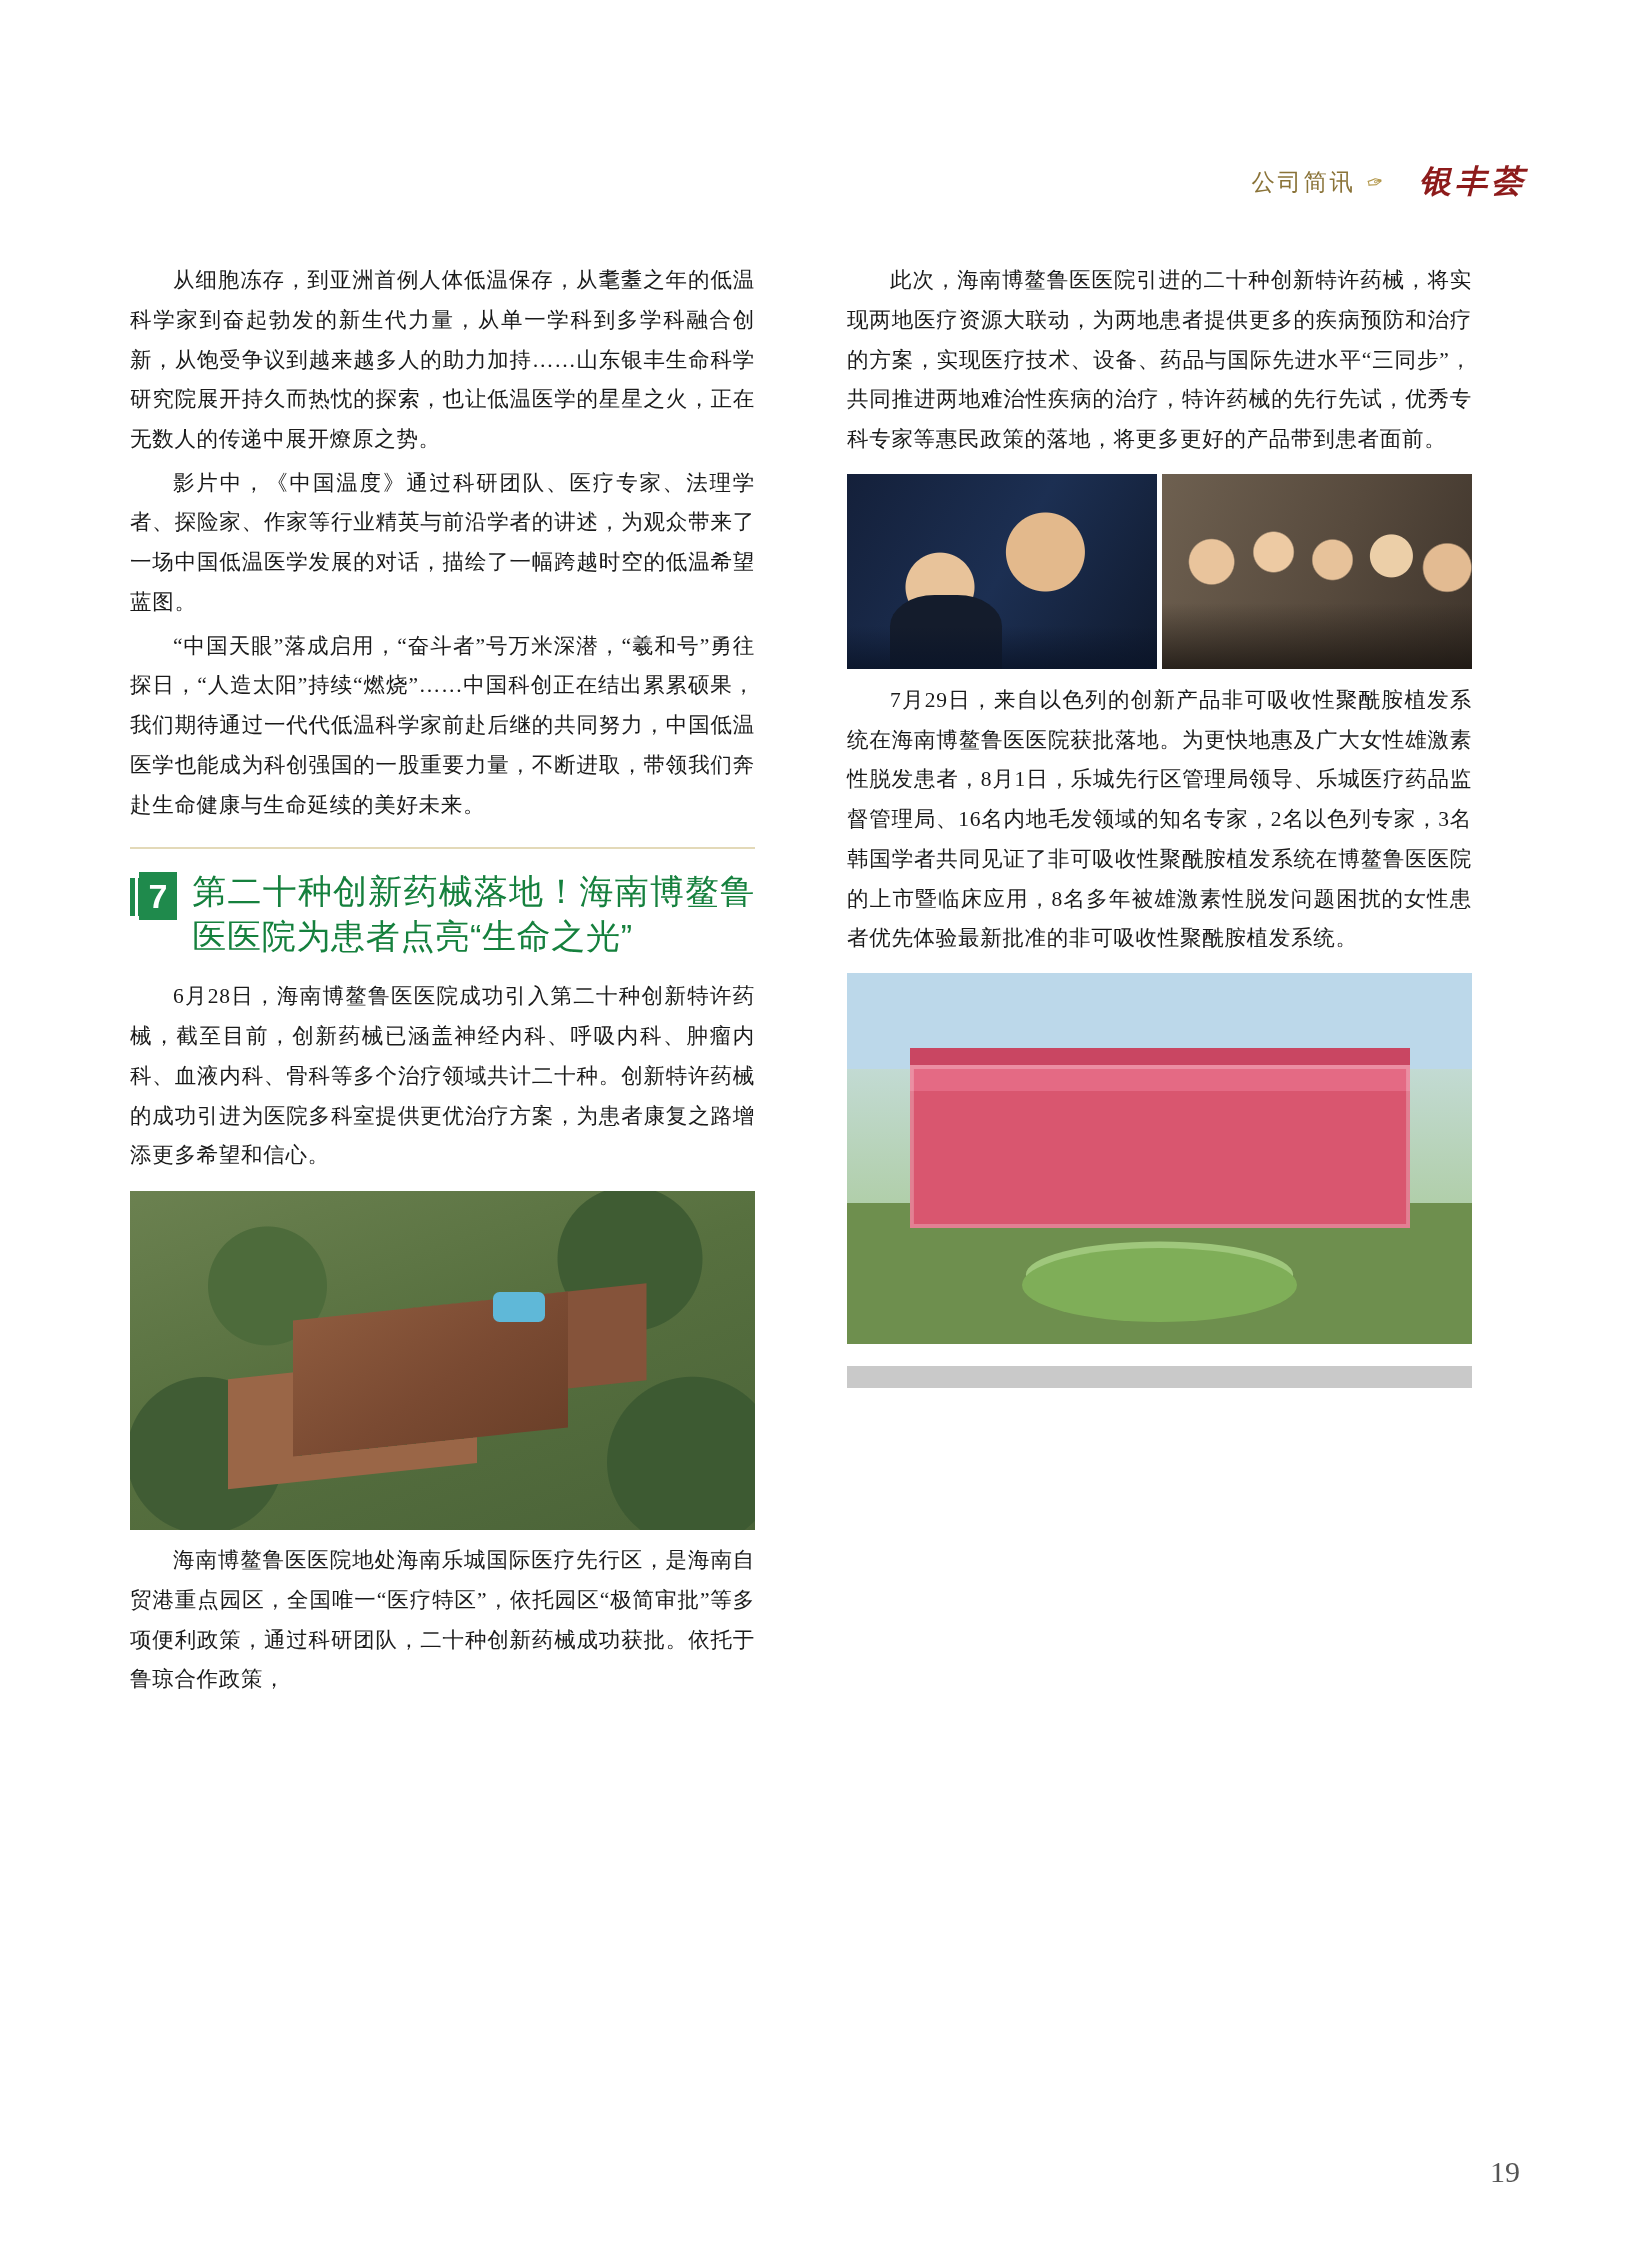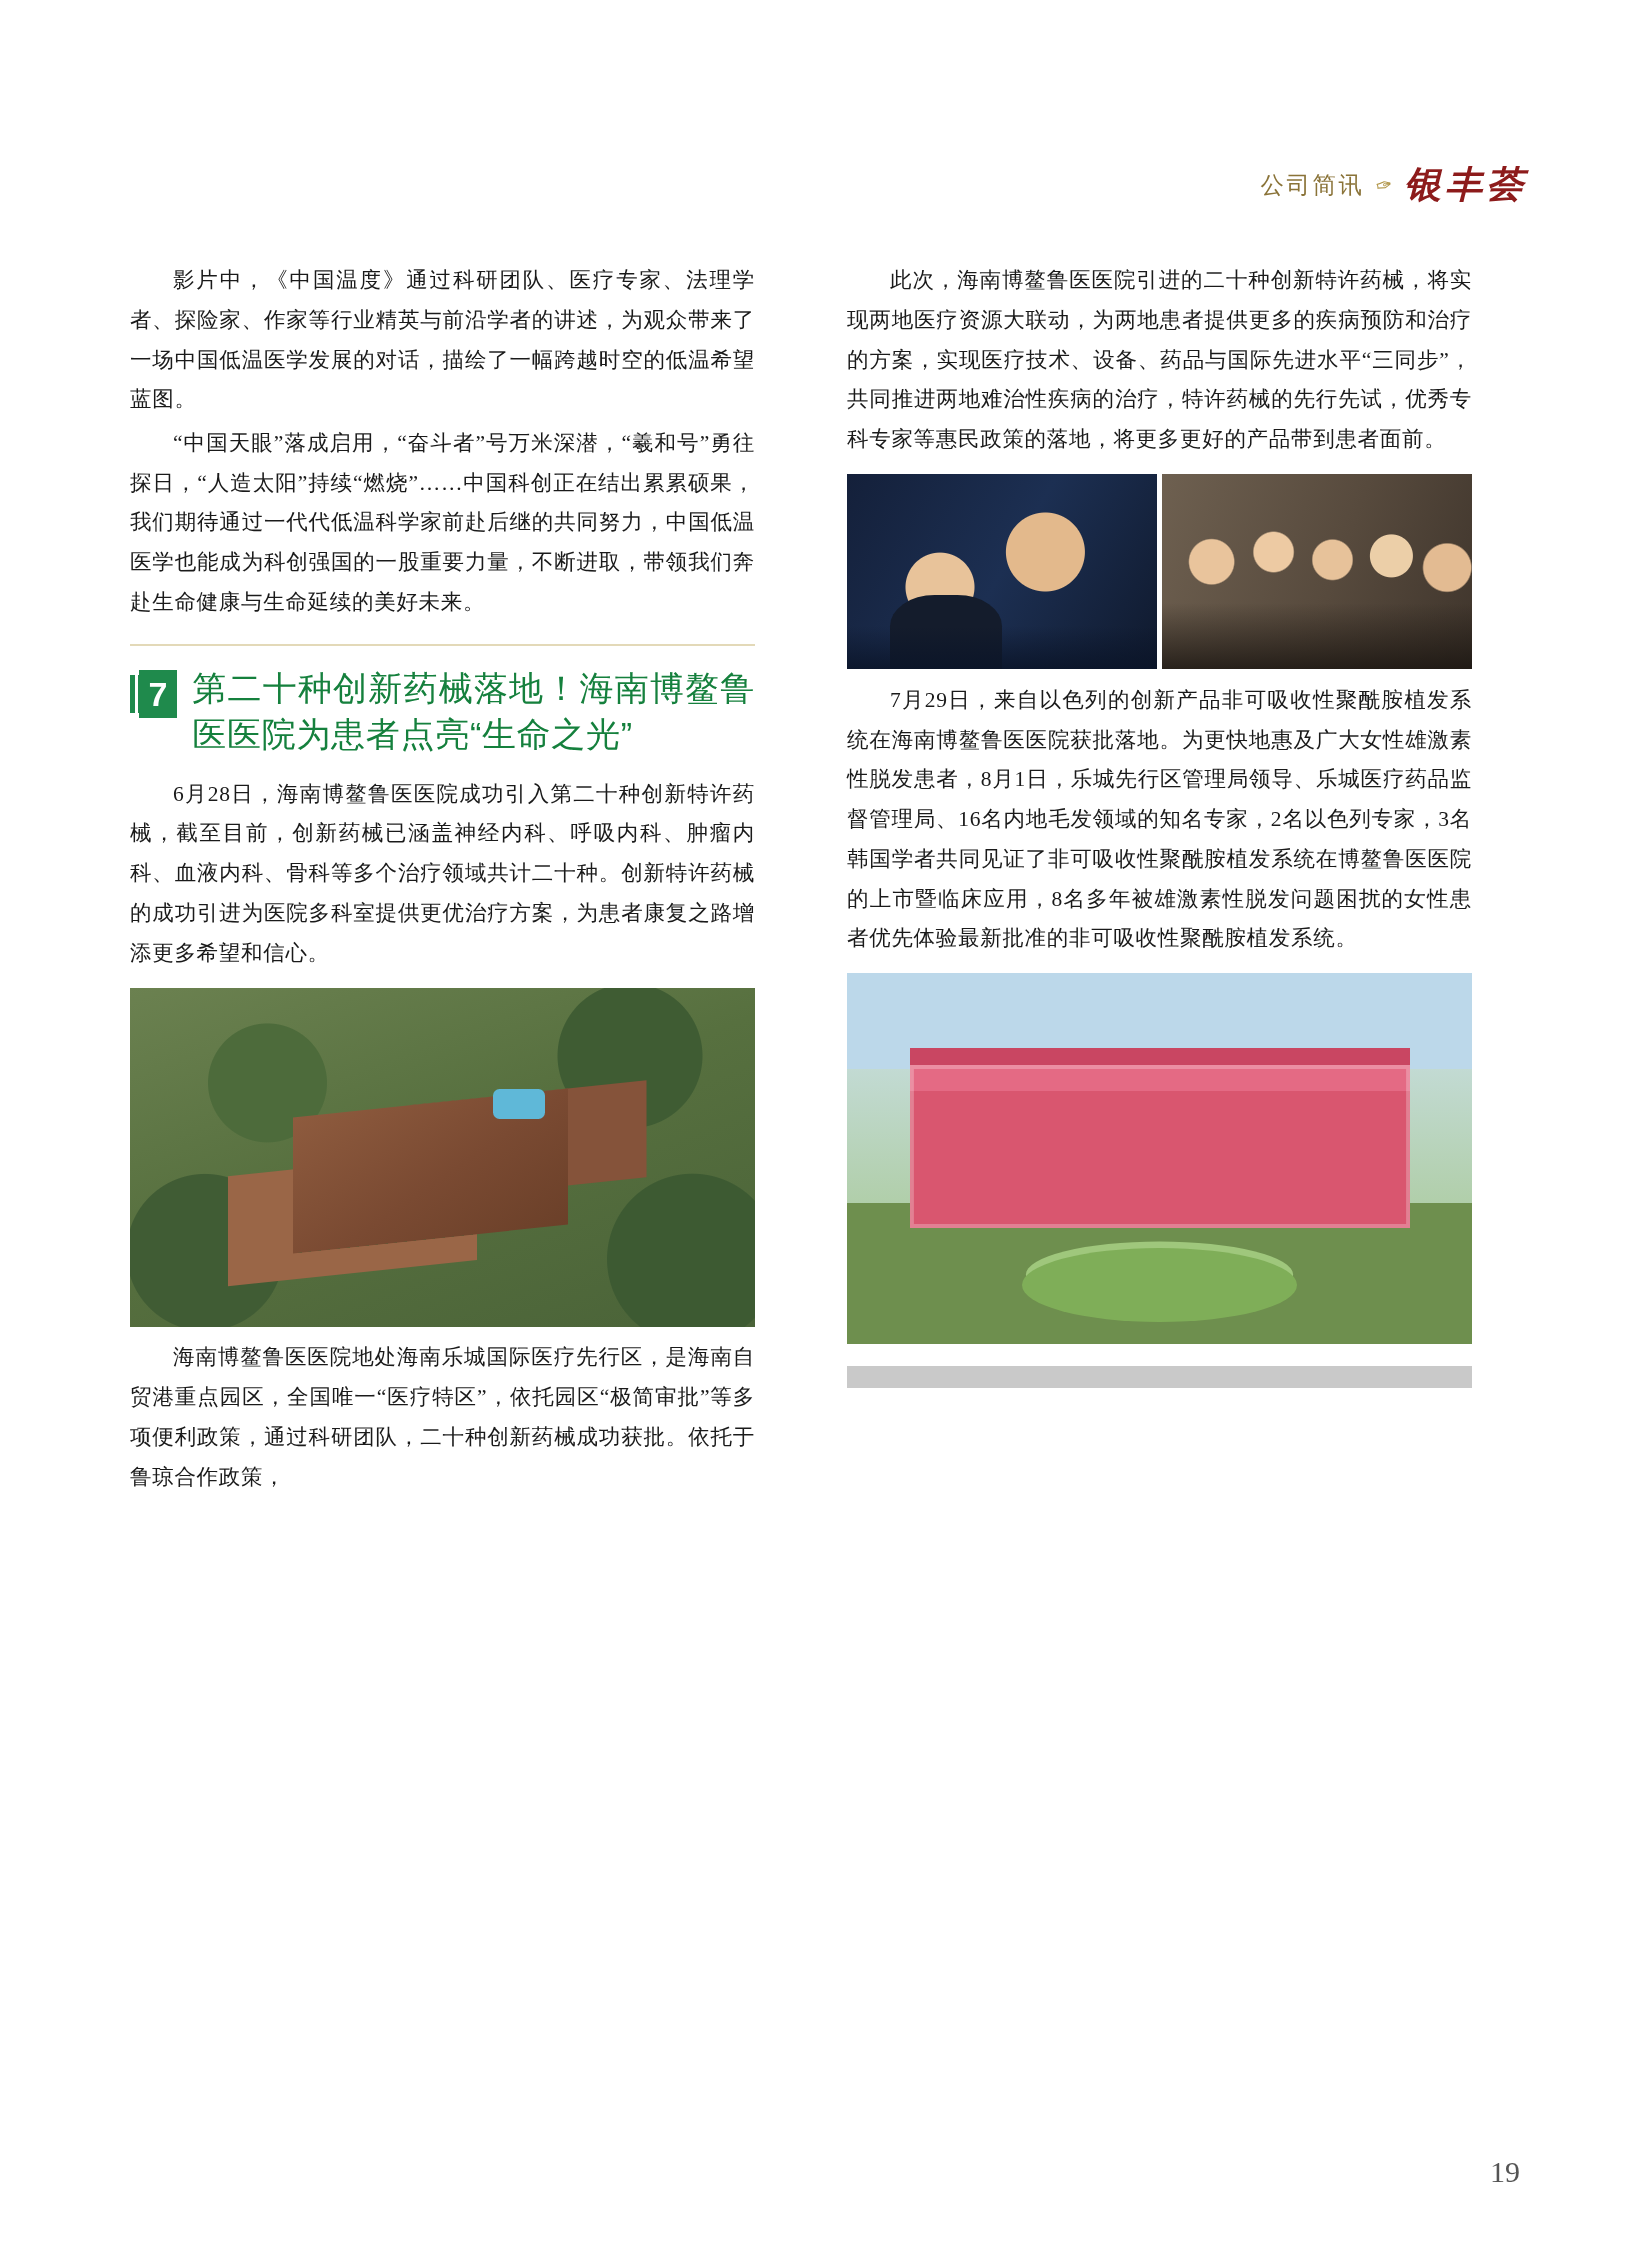--- a/index.html
+++ b/index.html
@@ -31,25 +31,26 @@
     letter-spacing: 2.6px;
     color: #8a7338;
   }
   .header-mark {
     font-size: 19.5px;
     color: #b09445;
     transform: rotate(-12deg);
   }
   .header-logo {
     font-family: "Liberation Serif", serif;
-    font-size: 37px;
+    font-size: 32px;
     font-weight: bold;
     font-style: italic;
     letter-spacing: 3.9px;
     color: #8d1b1b;
+    margin-left: 24px;
   }
 
   
   .col {
     position: absolute;
     top: 261px;
     width: 625px;
     font-size: 21.5px;
     line-height: 1.85;
     text-align: justify;
@@ -268,20 +269,21 @@
 <body>
 
 <div class="page-header">
   <span class="header-section-title">公司简讯</span>
   <span class="header-mark">✑</span>
   <span class="header-logo">银丰荟</span>
 </div>
 
 <div class="col col-left">
 
+  <p class="para">从细胞冻存，到亚洲首例人体低温保存，从耄耋之年的低温科学家到奋起勃发的新生代力量，从单一学科到多学科融合创新，从饱受争议到越来越多人的助力加持……山东银丰生命科学研究院展开持久而热忱的探索，也让低温医学的星星之火，正在无数人的传递中展开燎原之势。</p>
   <p class="para">影片中，《中国温度》通过科研团队、医疗专家、法理学者、探险家、作家等行业精英与前沿学者的讲述，为观众带来了一场中国低温医学发展的对话，描绘了一幅跨越时空的低温希望蓝图。</p>
   <p class="para">“中国天眼”落成启用，“奋斗者”号万米深潜，“羲和号”勇往探日，“人造太阳”持续“燃烧”……中国科创正在结出累累硕果，我们期待通过一代代低温科学家前赴后继的共同努力，中国低温医学也能成为科创强国的一股重要力量，不断进取，带领我们奔赴生命健康与生命延续的美好未来。</p>
 
   <div class="divider"></div>
 
   <div class="article-head">
     <div class="num-badge">
       <div class="stripes"></div>
       <div class="numbox">7</div>
     </div>

